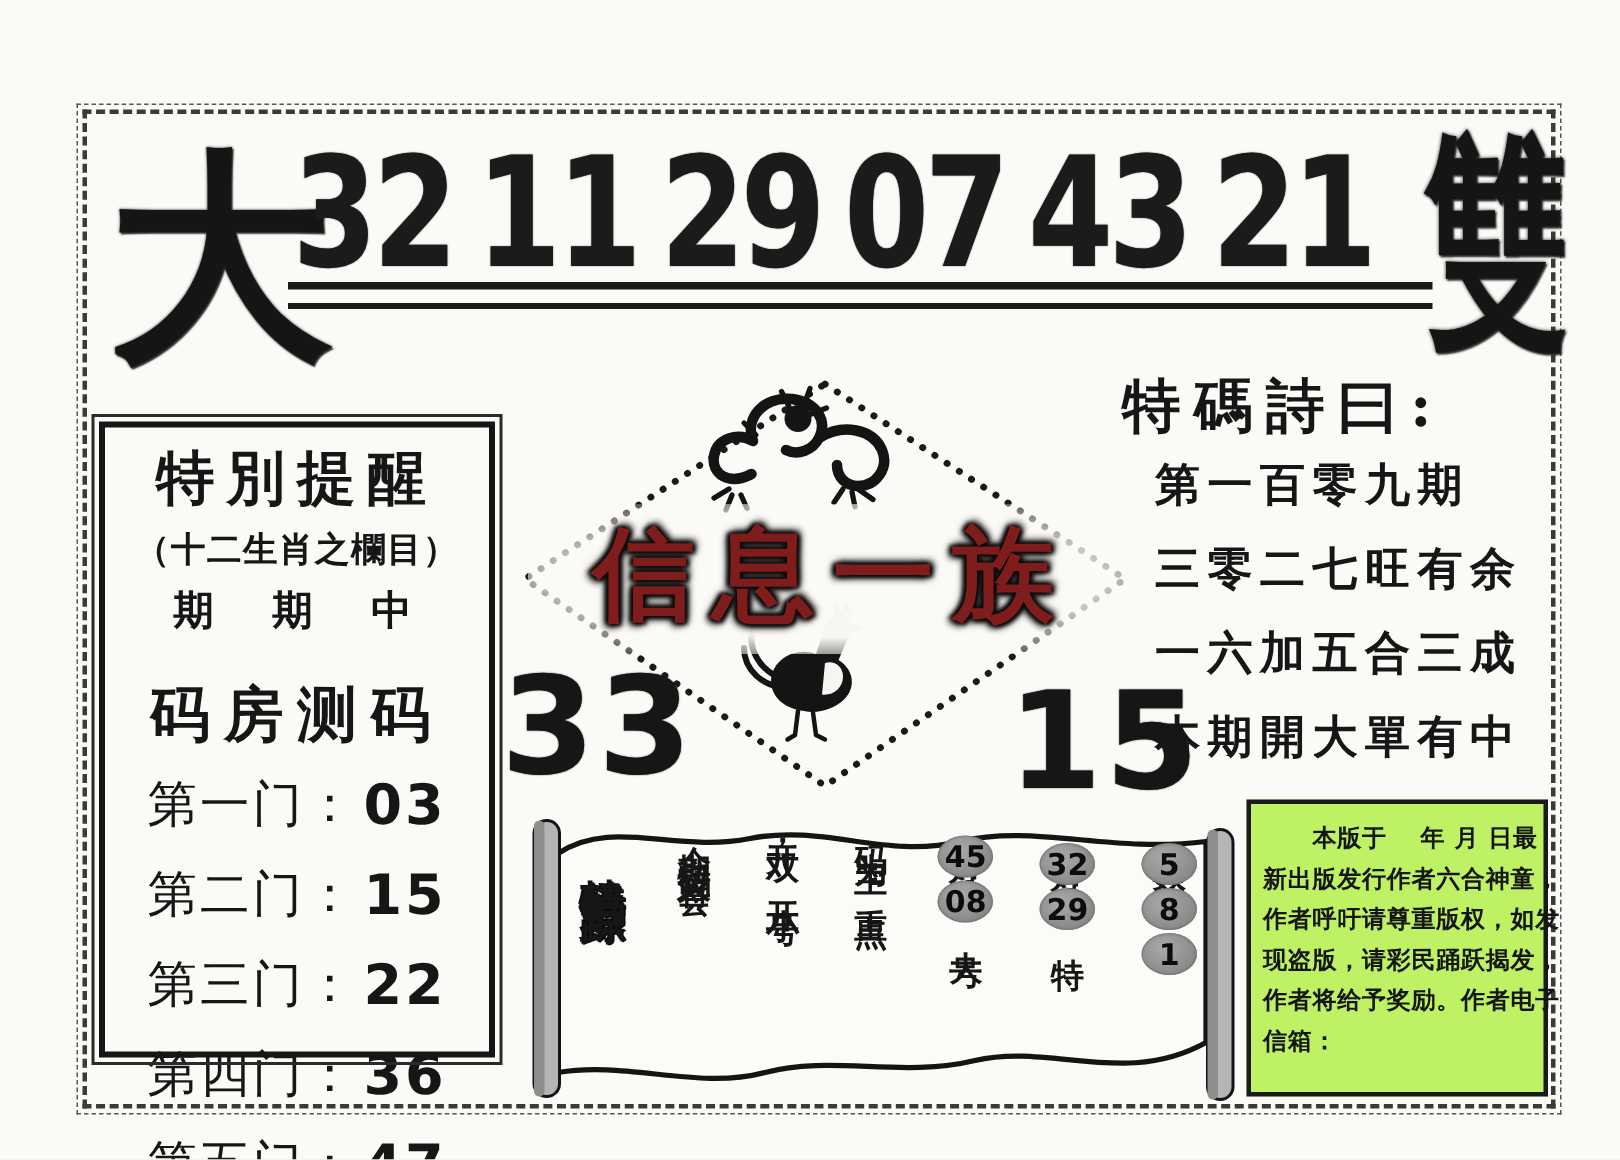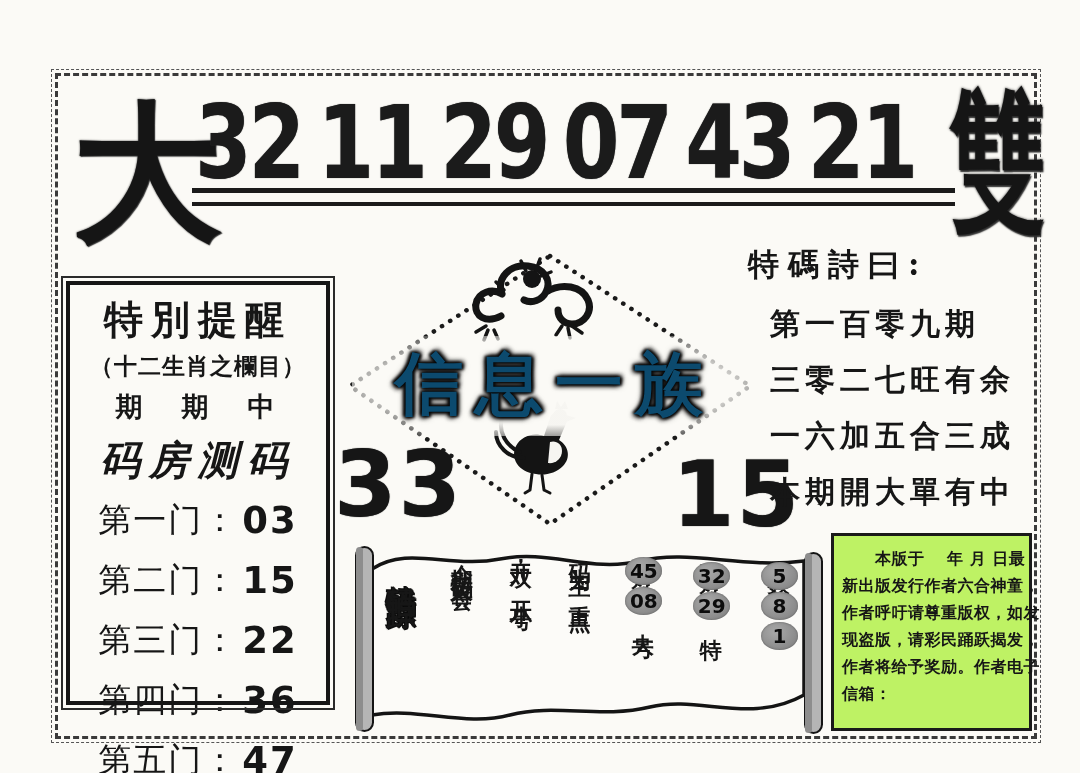--- a/index.html
+++ b/index.html
@@ -31,45 +31,45 @@
   
   .issue{left:380px;top:219px;width:340px;text-align:center;font-size:27px;
     letter-spacing:5px;font-family:"DejaVu Serif",serif;font-weight:600;}
   
   .diamond-svg{left:336px;top:246px;}
   
   .masthead-halo{left:352px;top:336px;width:406px;height:100px;
     background:radial-gradient(ellipse at center,rgba(251,250,246,0.98) 55%,rgba(251,250,246,0) 95%);}
   .masthead{
     left:352px;top:334px;width:406px;text-align:center;font-size:68px;font-weight:900;
-    letter-spacing:12px;line-height:100px;color:#0c4a6e;
+    letter-spacing:12px;line-height:100px;color:#7f1d1d;
     text-shadow:0 0 3px #000,2px 1px 3px #111,-2px -1px 3px #111,2px -2px 4px #222,-2px 2px 4px #222,0 0 7px #333;
     filter:blur(0.4px);
   }
   .corner-num{font-size:90px;font-weight:bold;line-height:1;letter-spacing:2px;
     text-shadow:0 0 1px #222;}
   .num33{left:334px;top:440px;}
   .num15{left:672px;top:450px;}
   
-  .poem-title{left:748px;top:244px;font-size:31px;font-weight:bold;letter-spacing:9px;
+  .poem-title{left:748px;top:244px;font-size:39px;font-weight:bold;letter-spacing:9px;
     font-family:"DejaVu Serif",serif;}
   .poem-lines{left:770px;top:296px;width:260px;font-family:"DejaVu Serif",serif;}
   .poem-line{font-size:30px;letter-spacing:5px;height:56px;line-height:56px;
     white-space:nowrap;font-weight:600;}
   
   .reminder{
     left:66px;top:281px;width:264px;height:424px;
     border:4px solid #161616;outline:2px solid #2a2a2a;outline-offset:3px;
     display:flex;flex-direction:column;align-items:center;padding-top:14px;box-sizing:border-box;
     background:#fbfaf6;
   }
   .rem-title{font-size:39px;font-weight:700;letter-spacing:8px;line-height:1.1;}
   .rem-sub{font-size:23px;font-weight:bold;letter-spacing:1px;margin-top:9px;white-space:nowrap;}
   .rem-sub2{font-size:27px;font-weight:bold;letter-spacing:6px;margin-top:7px;}
-  .rem-head{font-size:40px;letter-spacing:9px;margin-top:8px;font-family:"DejaVu Serif",serif;font-weight:600;font-style:italic;}
+  .rem-head{font-size:40px;letter-spacing:9px;margin-top:24px;font-family:"DejaVu Serif",serif;font-weight:600;}
   .rem-rows{margin-top:10px;display:flex;flex-direction:column;gap:15px;}
   .rem-row{height:45px;display:flex;align-items:center;white-space:nowrap;}
   .rem-label{font-size:33px;font-family:"DejaVu Serif",serif;letter-spacing:2px;}
   .rem-value{font-size:37px;font-weight:bold;letter-spacing:2px;margin-left:4px;}
   
   .scroll-svg{left:346px;top:527px;}
   .scroll-cols{
     left:384px;top:546px;width:414px;height:176px;
     display:flex;justify-content:space-between;align-items:flex-start;
   }

